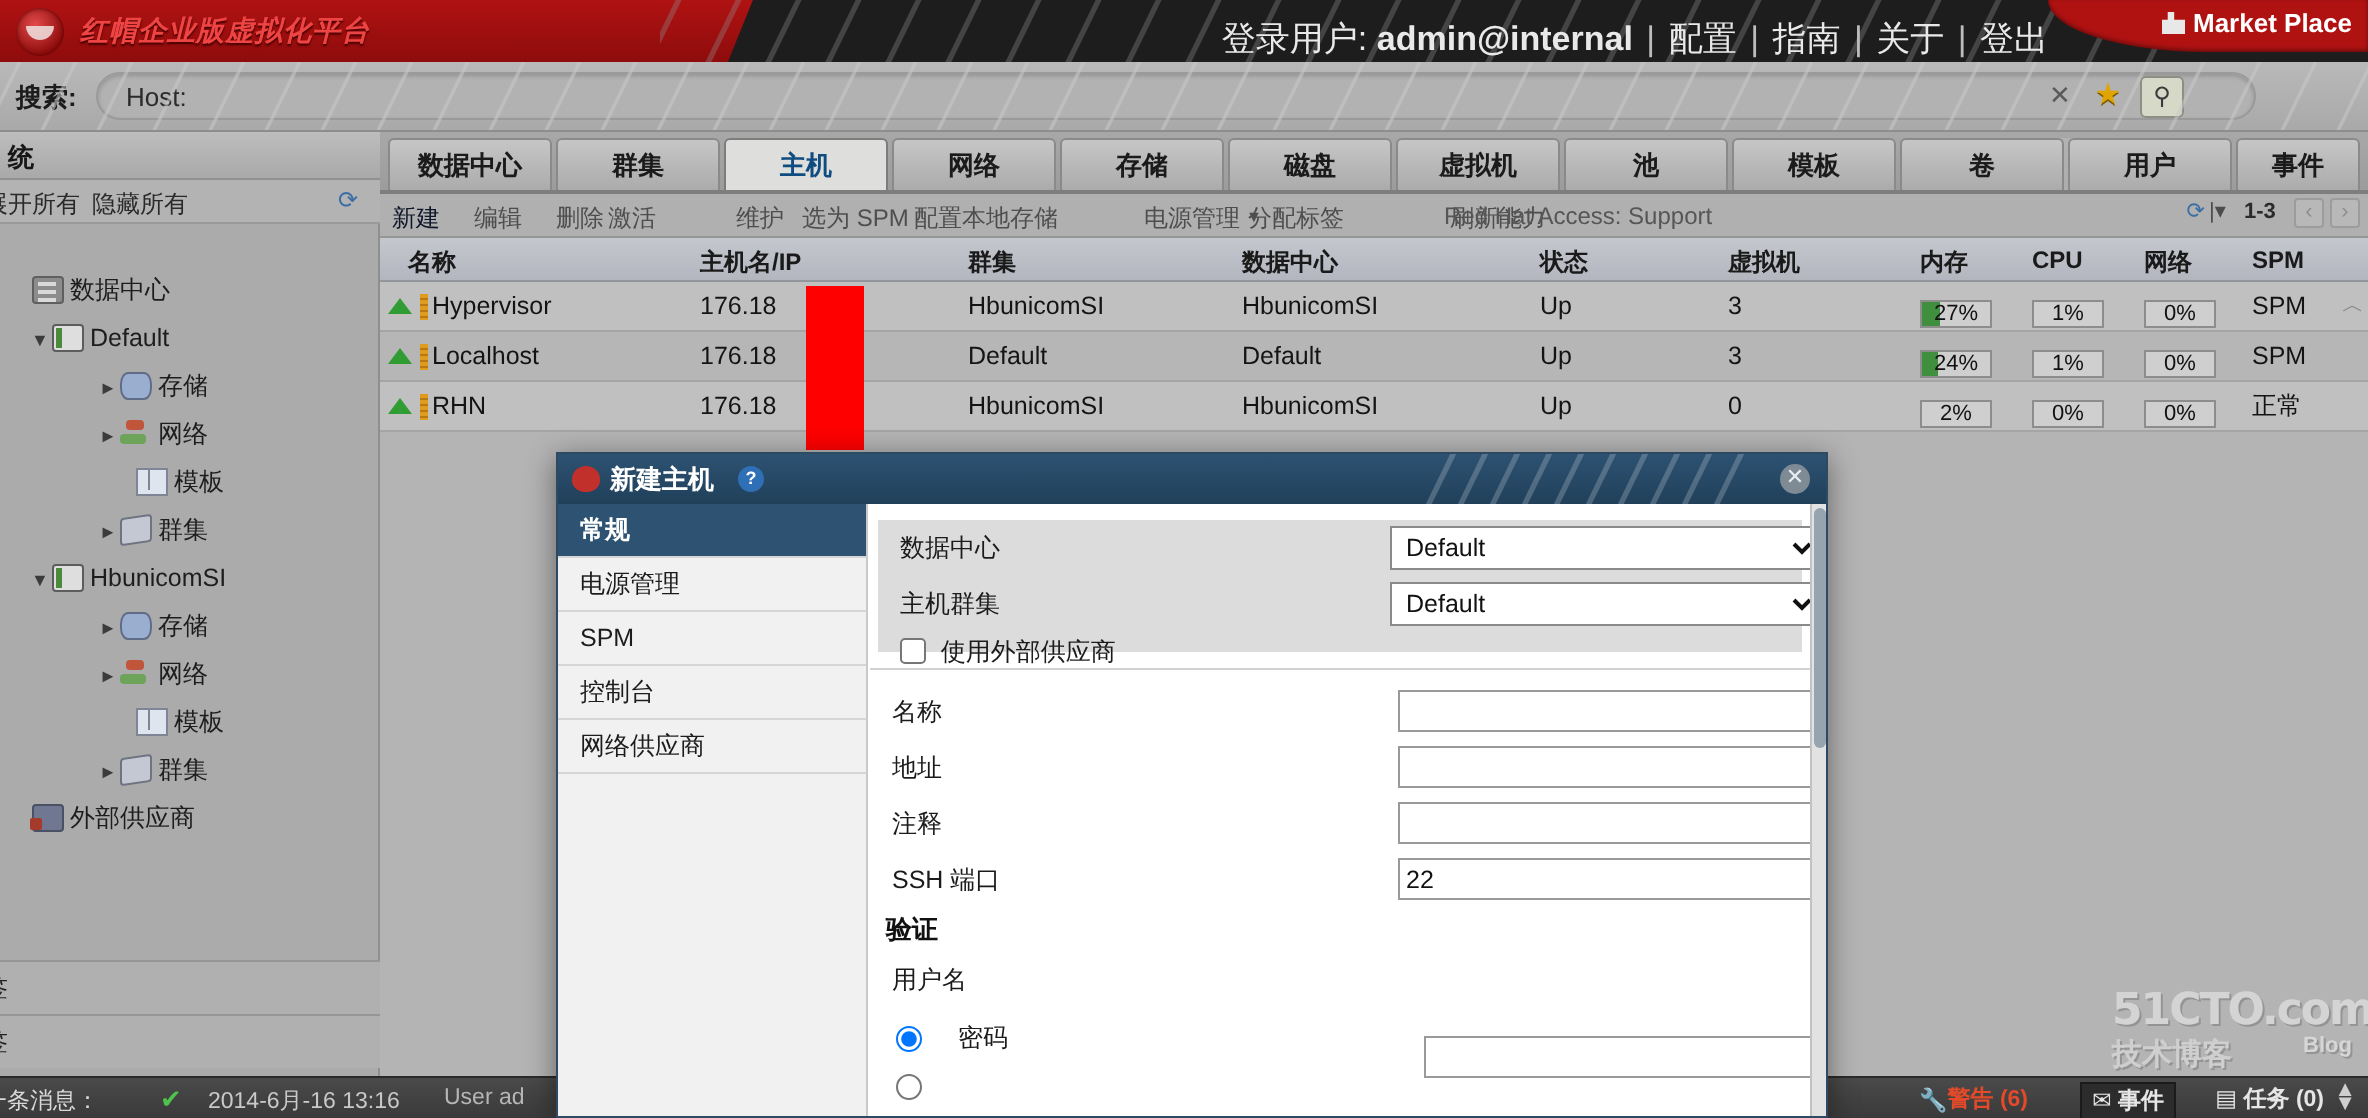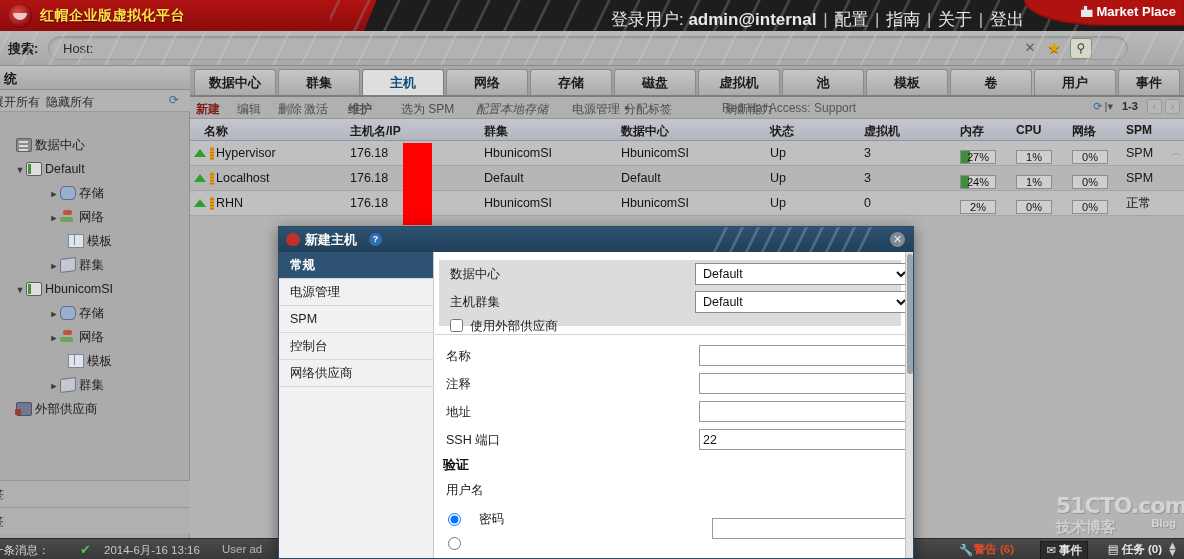--- a/index.html
+++ b/index.html
@@ -35,23 +35,24 @@
     border-radius:50%;
     background:radial-gradient(circle at 40% 35%, #e34a4a 0%, #8e0c0c 70%);
     box-shadow:inset 0 0 2px #5c0000;
   }
   #banner-logo:before{
     content:""; position:absolute; left:5px; top:9px; width:14px;height:7px;
     border-radius:0 0 14px 14px; background:#f0e3e3;opacity:.85;
   }
   #banner-title {
     position:absolute; left:40px; top:7px;
-    color:#fde047; font-size:14px; font-weight:bold;
+    color:#ef4444; font-size:14px; font-weight:bold;
     letter-spacing:.5px;
     text-shadow:0 1px 1px #400;
+    font-style:italic;
   }
   #banner-diag{
     position:absolute; left:330px; top:0; width:760px; height:31px;
     overflow:hidden; opacity:.35;
   }
   #banner-diag i{
     position:absolute; top:-14px; width:3px; height:60px;
     background:#8e8e8e; transform:skewX(-26deg);
   }
   #banner-user{
@@ -193,21 +194,21 @@
     background:linear-gradient(135deg,#b5b5b5,#9b9b9b);
   }
 
   
   #actionbar{
     position:absolute;left:190px;top:97px;width:994px;height:22px;
     background:#b0b0b0;border-bottom:1px solid #969696;
     font-size:12px;color:#4e4e4e;
   }
   .act{position:absolute;top:4px;white-space:nowrap;cursor:pointer;}
-  .act.strong{color:#7f1d1d;font-weight:bold;}
+  .act.strong{color:#0f172a;font-weight:normal;}
   .act .caret{font-size:8px;margin-left:3px;vertical-align:2px;}
   #rh-access{position:absolute;top:4px;left:532px;color:#565656;}
   #pager{position:absolute;right:4px;top:2px;font-size:11px;color:#4c4c4c;}
   #pager .ref{color:#3a6ea5;margin-right:2px;}
   #pager .cnt{font-weight:bold;color:#2b2b2b;margin:0 6px;}
   #pager .nav{display:inline-block;width:15px;height:15px;border:1px solid #9c9c9c;border-radius:2px;background:#b8b8b8;color:#8d8d8d;text-align:center;line-height:13px;cursor:pointer;}
 
   
   #table{
     position:absolute;left:190px;top:119px;width:994px;bottom:21px;
@@ -463,23 +464,23 @@
     <div class="mtab" style="left: 676px; width: 82px;"><span>模板</span></div>
     <div class="mtab" style="left: 760px; width: 82px;"><span>卷</span></div>
     <div class="mtab" style="left: 844px; width: 82px;"><span>用户</span></div>
     <div class="mtab" style="left: 928px; width: 62px;"><span>事件</span></div>
   </div>
 
 <div id="actionbar">
     <span class="act" style="left: 535px;">刷新能力</span>
     <span class="act" style="left: 434px; text-align: center;"><span>分配标签</span></span>
     <span class="act" style="left: 382px;"><span>电源管理</span><span class="caret">▼</span></span>
-    <span class="act" style="left: 286px; font-style: italic;"><span>配置本地存储</span></span>
+    <span class="act" style="left: 267px;"><span>配置本地存储</span></span>
     <span class="act" style="left: 211px;"><span>选为 SPM</span></span>
-    <span class="act" style="left: 158px; font-weight: bold;"><span>维护</span></span>
+    <span class="act" style="left: 178px;"><span>维护</span></span>
     <span class="act" style="left: 114px;"><span>激活</span></span>
     <span class="act" style="left: 88px;"><span>删除</span></span>
     <span class="act" style="left: 47px;"><span>编辑</span></span>
     <span class="act strong" style="left: 6px;"><span>新建</span></span>
   <span id="rh-access">Red Hat Access: Support</span>
   <span id="pager">
     <span class="ref">⟳</span><span>|</span><span>▾</span>
     <span class="cnt">1-3</span>
     <span class="nav">‹</span>
     <span class="nav">›</span>
@@ -590,25 +591,25 @@
         <label for="cb-ext">使用外部供应商</label>
       </div>
     </div>
 
     <div id="grp-fields">
         <div class="fieldrow">
           <span class="flabel">名称</span>
           <span class="fctl"><input class="txt" type="text" value="" style=""></span>
         </div>
         <div class="fieldrow">
-          <span class="flabel">注释</span>
+          <span class="flabel">地址</span>
           <span class="fctl"><input class="txt" type="text" value="" style=""></span>
         </div>
         <div class="fieldrow">
-          <span class="flabel">地址</span>
+          <span class="flabel">注释</span>
           <span class="fctl"><input class="txt" type="text" value="" style=""></span>
         </div>
         <div class="fieldrow">
           <span class="flabel">SSH 端口</span>
           <span class="fctl"><input class="txt" type="text" value="22" style=""></span>
         </div>
       </div>
 
     <div id="auth-head">验证</div>
     <div class="fieldrow">

